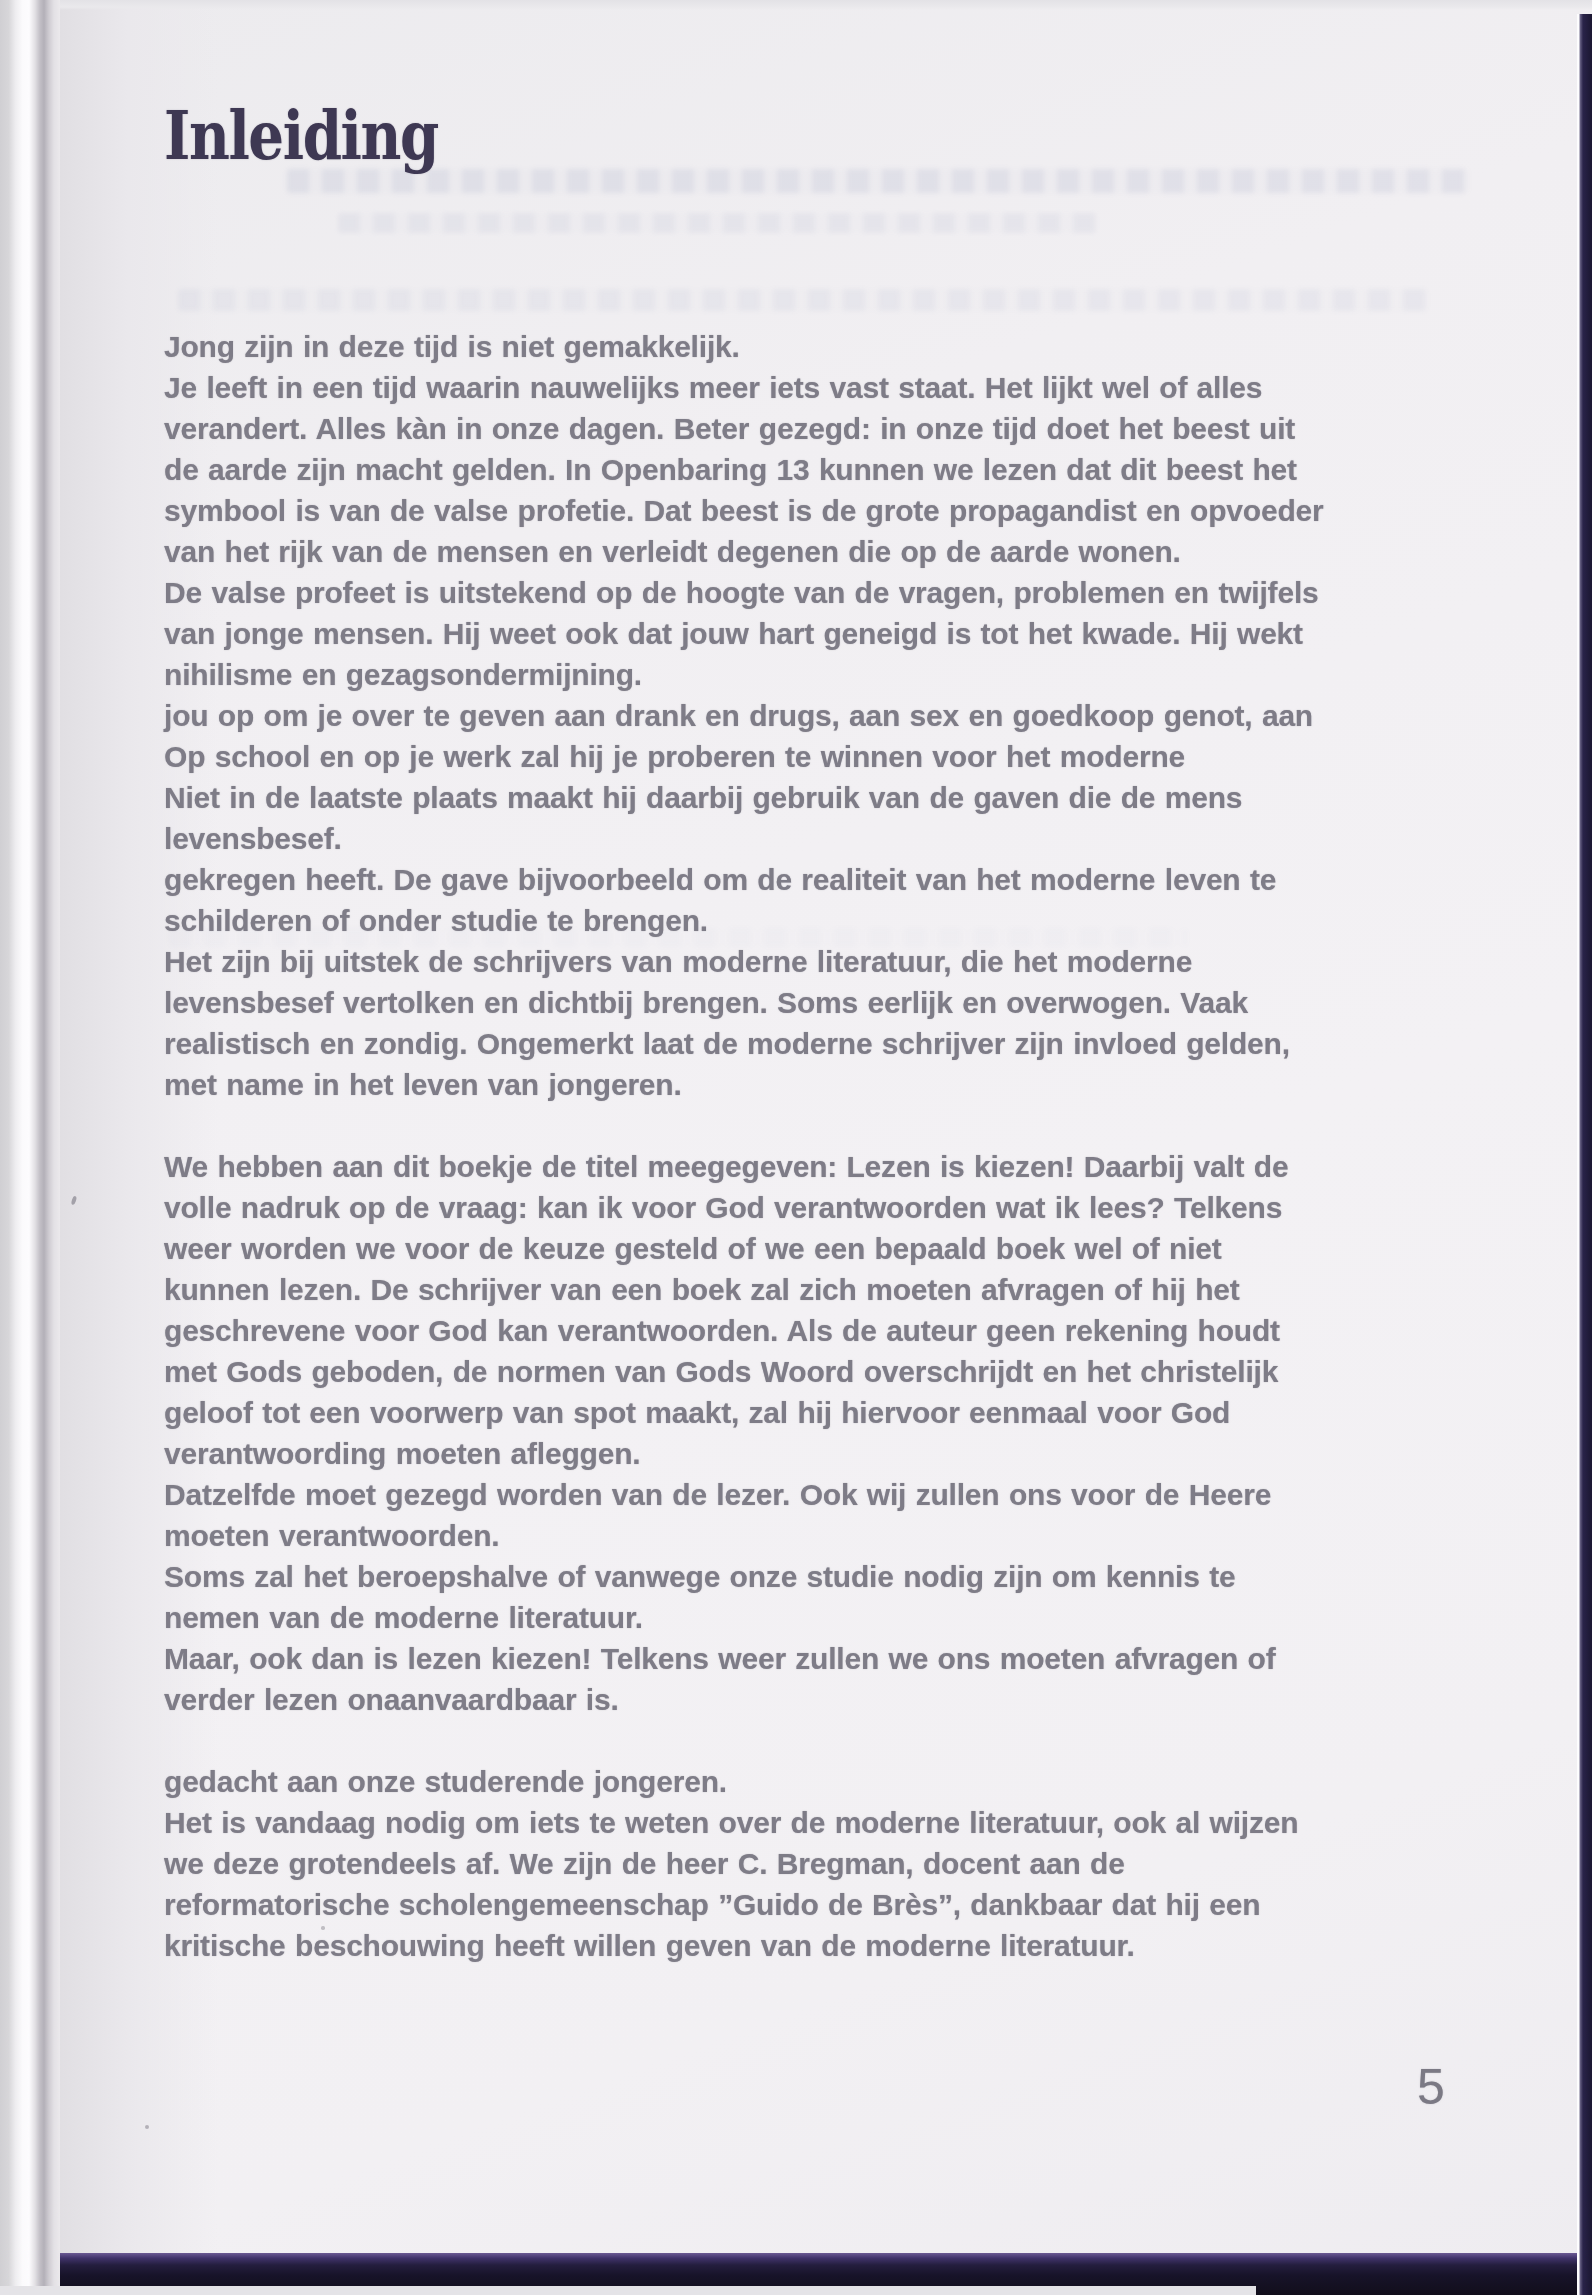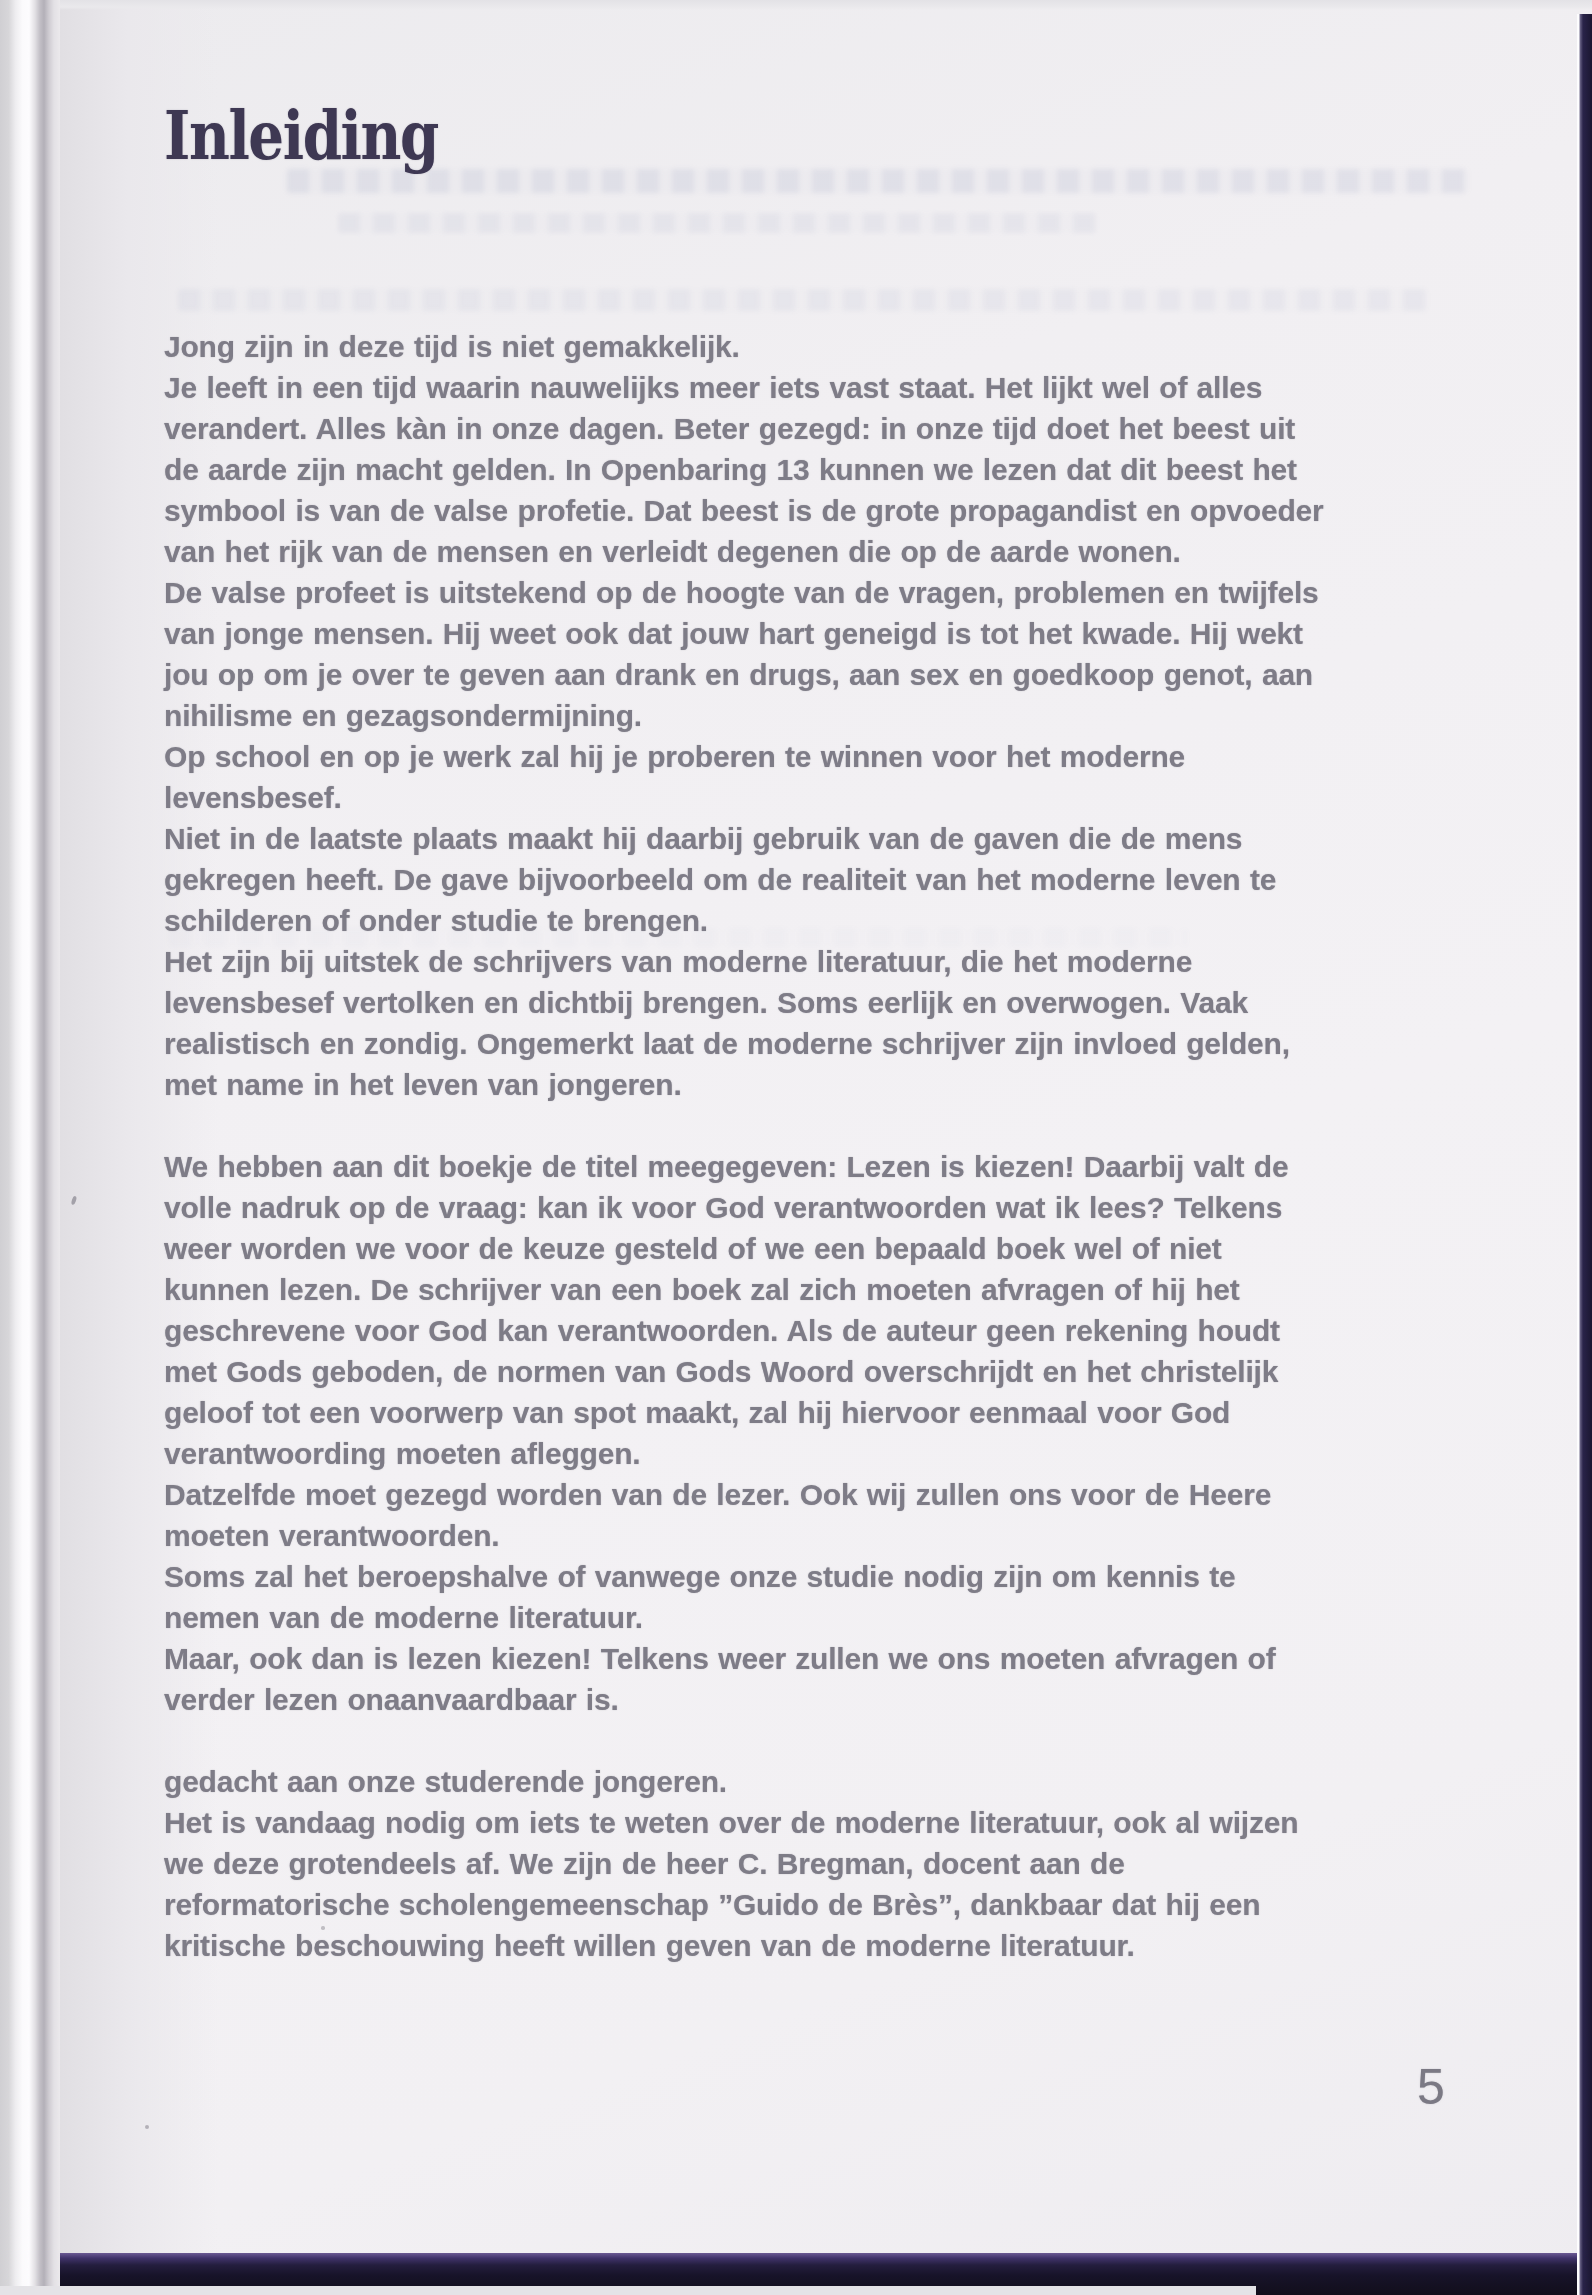--- a/index.html
+++ b/index.html
@@ -101,25 +101,25 @@
 
   <div class="text-col">
     <div class="text-line">Jong zijn in deze tijd is niet gemakkelijk.</div>
     <div class="text-line">Je leeft in een tijd waarin nauwelijks meer iets vast staat. Het lijkt wel of alles</div>
     <div class="text-line">verandert. Alles kàn in onze dagen. Beter gezegd: in onze tijd doet het beest uit</div>
     <div class="text-line">de aarde zijn macht gelden. In Openbaring 13 kunnen we lezen dat dit beest het</div>
     <div class="text-line">symbool is van de valse profetie. Dat beest is de grote propagandist en opvoeder</div>
     <div class="text-line">van het rijk van de mensen en verleidt degenen die op de aarde wonen.</div>
     <div class="text-line">De valse profeet is uitstekend op de hoogte van de vragen, problemen en twijfels</div>
     <div class="text-line">van jonge mensen. Hij weet ook dat jouw hart geneigd is tot het kwade. Hij wekt</div>
+    <div class="text-line">nihilisme en gezagsondermijning.</div>
     <div class="text-line">jou op om je over te geven aan drank en drugs, aan sex en goedkoop genot, aan</div>
-    <div class="text-line">nihilisme en gezagsondermijning.</div>
     <div class="text-line">Op school en op je werk zal hij je proberen te winnen voor het moderne</div>
+    <div class="text-line">Niet in de laatste plaats maakt hij daarbij gebruik van de gaven die de mens</div>
     <div class="text-line">levensbesef.</div>
-    <div class="text-line">Niet in de laatste plaats maakt hij daarbij gebruik van de gaven die de mens</div>
     <div class="text-line">gekregen heeft. De gave bijvoorbeeld om de realiteit van het moderne leven te</div>
     <div class="text-line">schilderen of onder studie te brengen.</div>
     <div class="text-line">Het zijn bij uitstek de schrijvers van moderne literatuur, die het moderne</div>
     <div class="text-line">levensbesef vertolken en dichtbij brengen. Soms eerlijk en overwogen. Vaak</div>
     <div class="text-line">realistisch en zondig. Ongemerkt laat de moderne schrijver zijn invloed gelden,</div>
     <div class="text-line">met name in het leven van jongeren.</div>
 
     <div class="para-gap"></div>
 
     <div class="text-line">We hebben aan dit boekje de titel meegegeven: Lezen is kiezen! Daarbij valt de</div>

